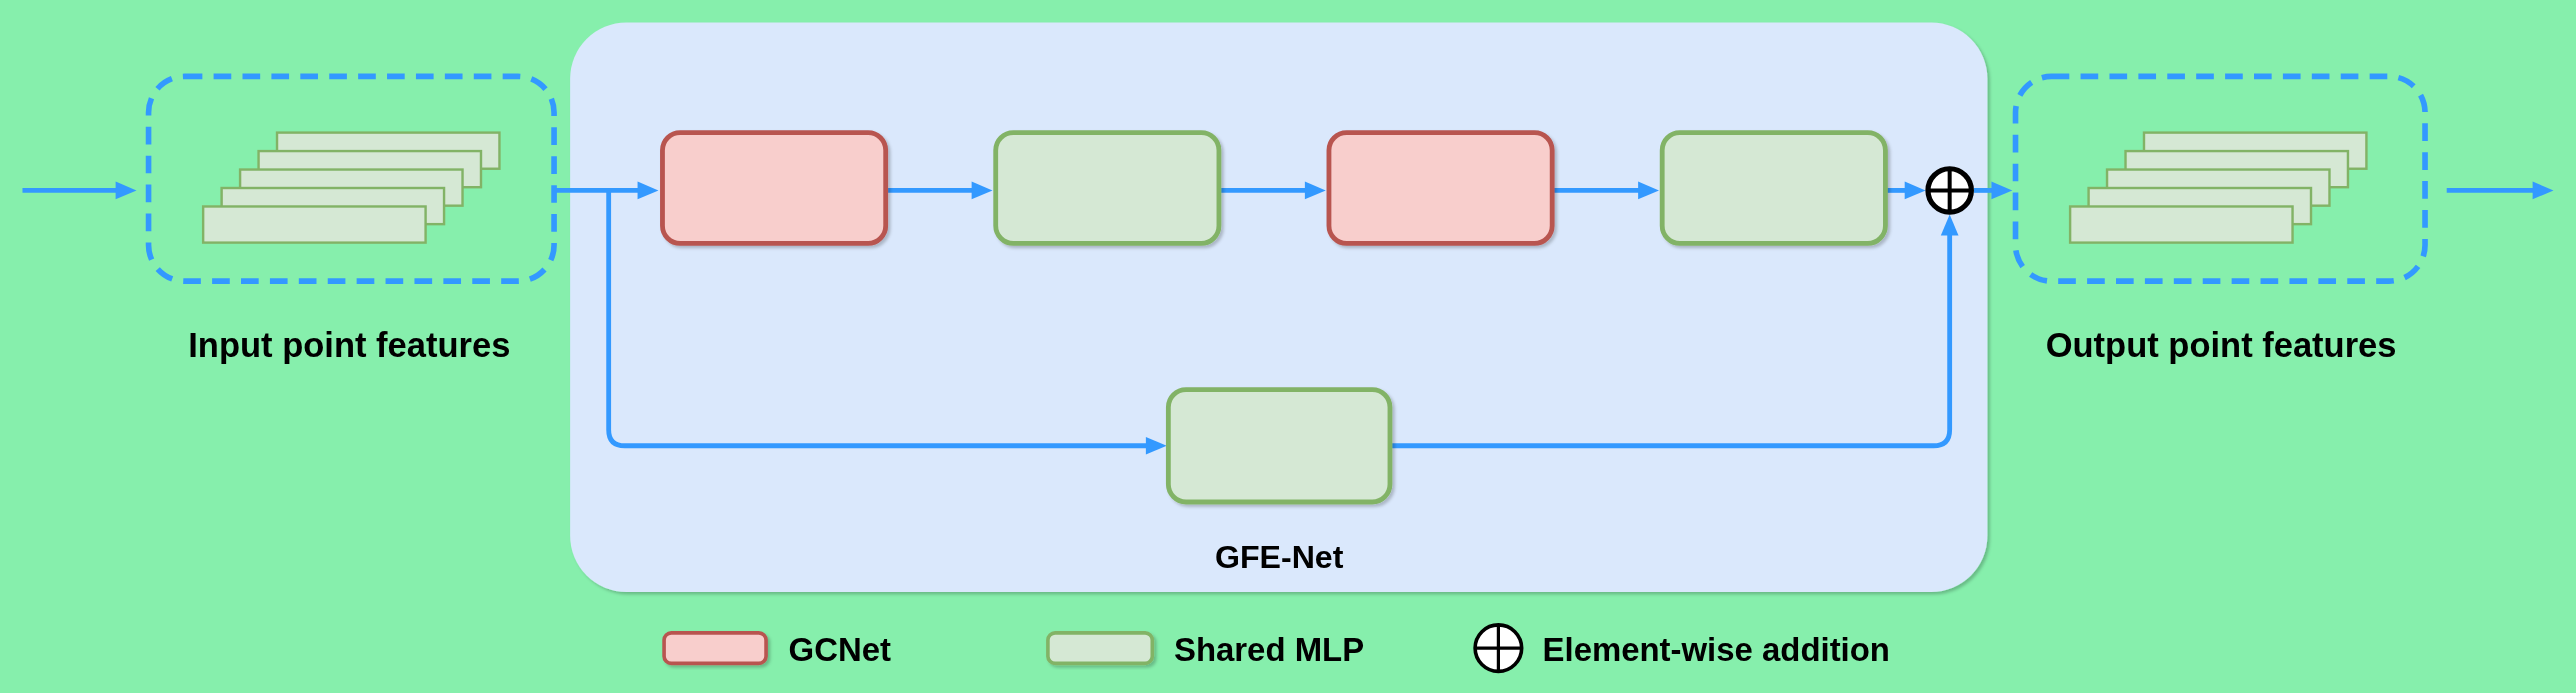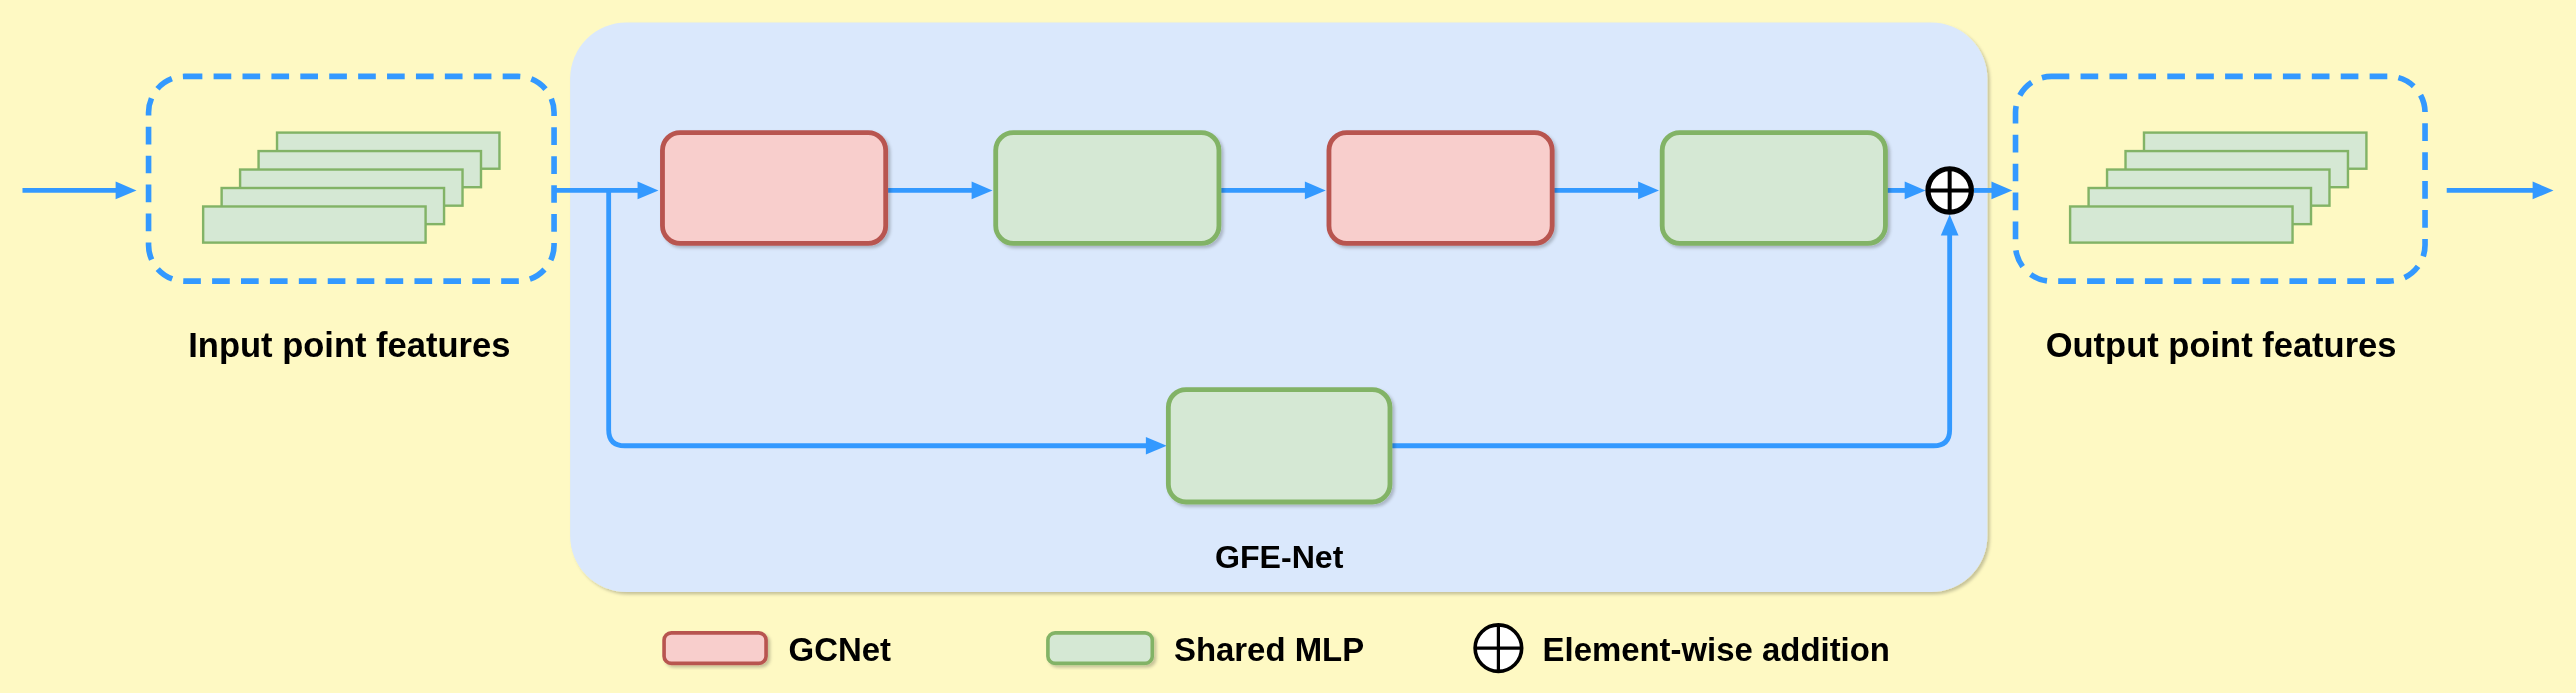--- a/index.html
+++ b/index.html
@@ -3,21 +3,21 @@
 <meta charset="utf-8">
 <style>
   html, body {
     margin: 0;
     padding: 0;
     background: #ffffff;
   }
   .figure-wrap {
     width: 2576px;
     height: 694px;
-    background: #fef9c3;
+    background: #86efac;
     overflow: hidden;
   }
   svg {
     display: block;
   }
   text {
     font-family: "Liberation Sans", "DejaVu Sans", sans-serif;
     font-weight: bold;
   }
 </style>

